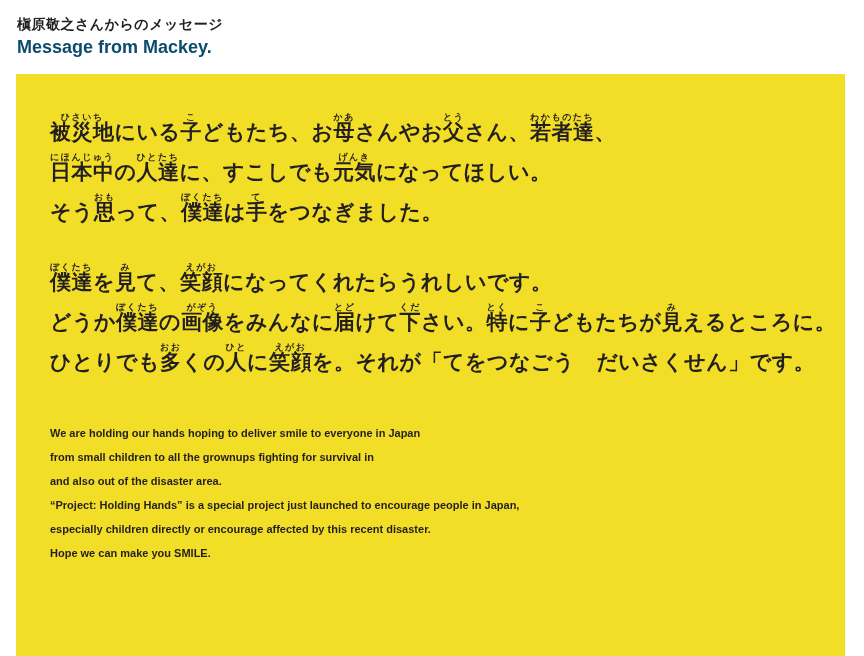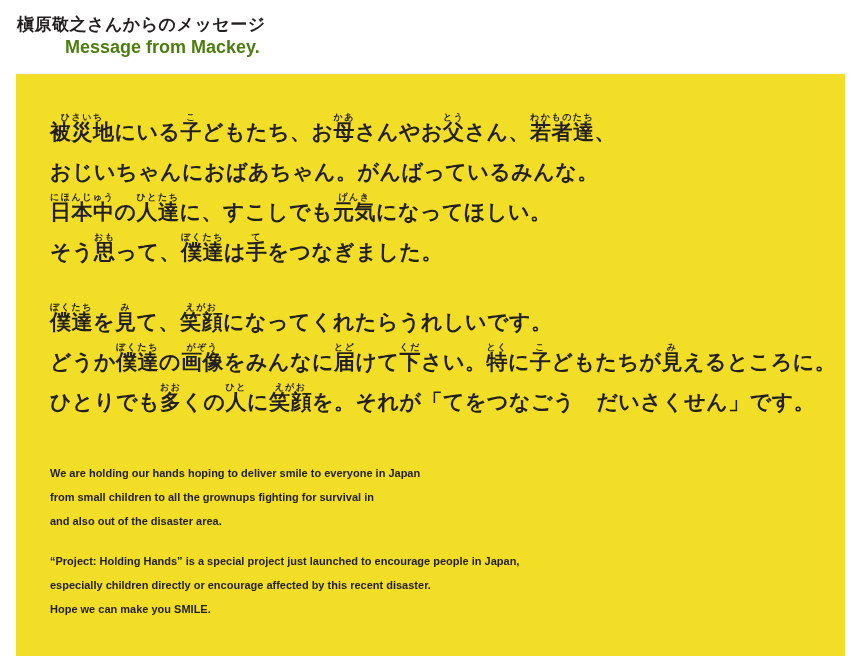--- a/index.html
+++ b/index.html
@@ -7,27 +7,26 @@
   body {
     width: 864px; height: 656px;
     font-family: "Liberation Sans", "DejaVu Sans", sans-serif;
     color: #231f20;
     overflow: hidden;
   }
   .page { position: relative; width: 864px; height: 656px; background: #ffffff; }
 
   .header { position: absolute; left: 17px; top: 13px; }
   .header-ja {
-    font-size: 17px; font-weight: bold; line-height: 23px; letter-spacing: 0.5px;
+    font-size: 14px; font-weight: bold; line-height: 23px; letter-spacing: 0.5px;
     color: #231f20;
   }
   .header-en {
     font-size: 18px; font-weight: bold; line-height: 23px;
-    color: #4d7c0f;
-    margin-left: 48px;
+    color: #0c4a6e;
   }
 
   .panel {
     position: absolute; left: 16px; top: 74px;
     width: 829px; height: 604px;
     padding: 38px 8px 0 34px;
     overflow: hidden;
   }
 
   .jp-para { }
@@ -41,38 +40,37 @@
   ruby rt {
     font-size: 9px; font-weight: bold; letter-spacing: 1.5px;
     color: #231f20; text-align: center;
   }
 
   .en-para {
     font-weight: bold; font-size: 11px; line-height: 24px; color: #231f20;
     letter-spacing: 0px;
   }
   .en-para.first { margin-top: 39px; }
-  .en-para.second { margin-top: 16px; }
+  .en-para.second { }
   .en-line { white-space: nowrap; }
 </style>
 </head>
 <body style="background: rgb(255, 255, 255);">
 
 <div class="page">
 
   <div class="header">
     <div class="header-ja">槇原敬之さんからのメッセージ</div>
     <div class="header-en">Message from Mackey.</div>
   </div>
 
   <div class="panel" style="background: rgb(242, 222, 39);">
 
     <div class="jp-para first">
         <div class="jp-line"><ruby><span>被災地</span><rt>ひさいち</rt></ruby>にいる<ruby><span>子</span><rt>こ</rt></ruby>どもたち、お<ruby><span>母</span><rt>かあ</rt></ruby>さんやお<ruby><span>父</span><rt>とう</rt></ruby>さん、<ruby><span>若者達</span><rt>わかものたち</rt></ruby>、</div>
-        <div class="jp-line">おじいちゃんにおばあちゃん。がんばっているみんな。</div>
         <div class="jp-line"><ruby><span>日本中</span><rt>にほんじゅう</rt></ruby>の<ruby><span>人達</span><rt>ひとたち</rt></ruby>に、すこしでも<ruby><span>元気</span><rt>げんき</rt></ruby>になってほしい。</div>
         <div class="jp-line">そう<ruby><span>思</span><rt>おも</rt></ruby>って、<ruby><span>僕達</span><rt>ぼくたち</rt></ruby>は<ruby><span>手</span><rt>て</rt></ruby>をつなぎました。</div>
       </div>
 
     <div class="jp-para second">
         <div class="jp-line"><ruby><span>僕達</span><rt>ぼくたち</rt></ruby>を<ruby><span>見</span><rt>み</rt></ruby>て、<ruby><span>笑顔</span><rt>えがお</rt></ruby>になってくれたらうれしいです。</div>
         <div class="jp-line">どうか<ruby><span>僕達</span><rt>ぼくたち</rt></ruby>の<ruby><span>画像</span><rt>がぞう</rt></ruby>をみんなに<ruby><span>届</span><rt>とど</rt></ruby>けて<ruby><span>下</span><rt>くだ</rt></ruby>さい。<ruby><span>特</span><rt>とく</rt></ruby>に<ruby><span>子</span><rt>こ</rt></ruby>どもたちが<ruby><span>見</span><rt>み</rt></ruby>えるところに。</div>
         <div class="jp-line">ひとりでも<ruby><span>多</span><rt>おお</rt></ruby>くの<ruby><span>人</span><rt>ひと</rt></ruby>に<ruby><span>笑顔</span><rt>えがお</rt></ruby>を。それが「てをつなごう　だいさくせん」です。</div>
       </div>
 

